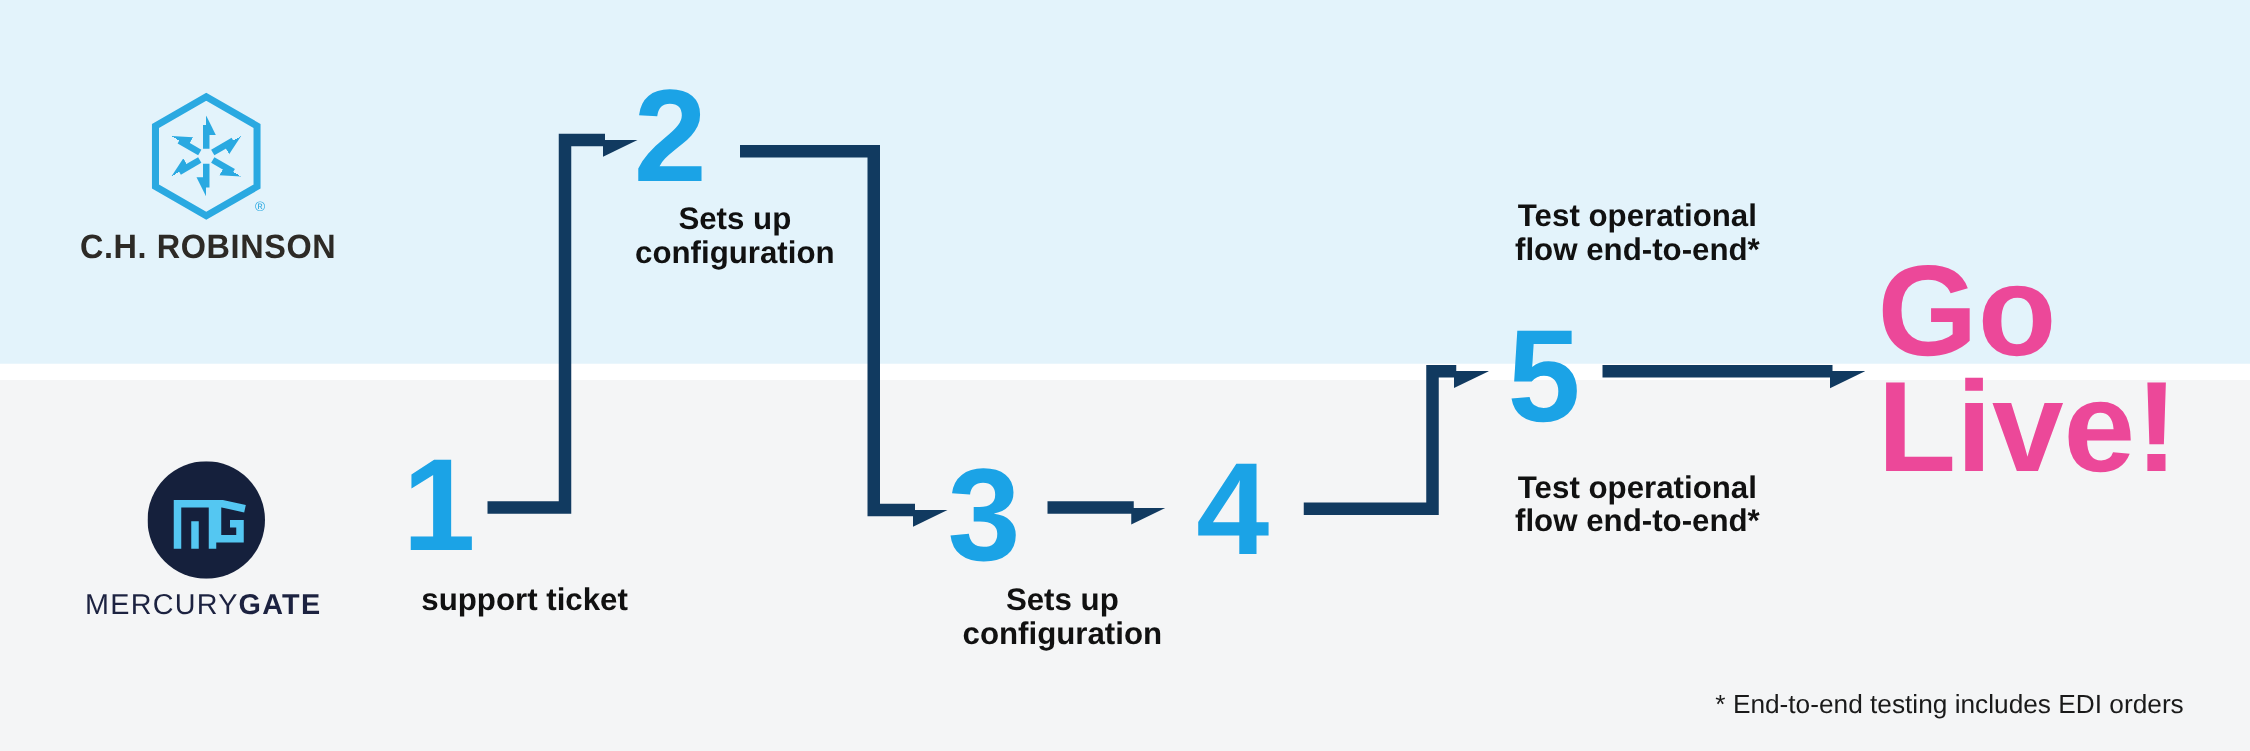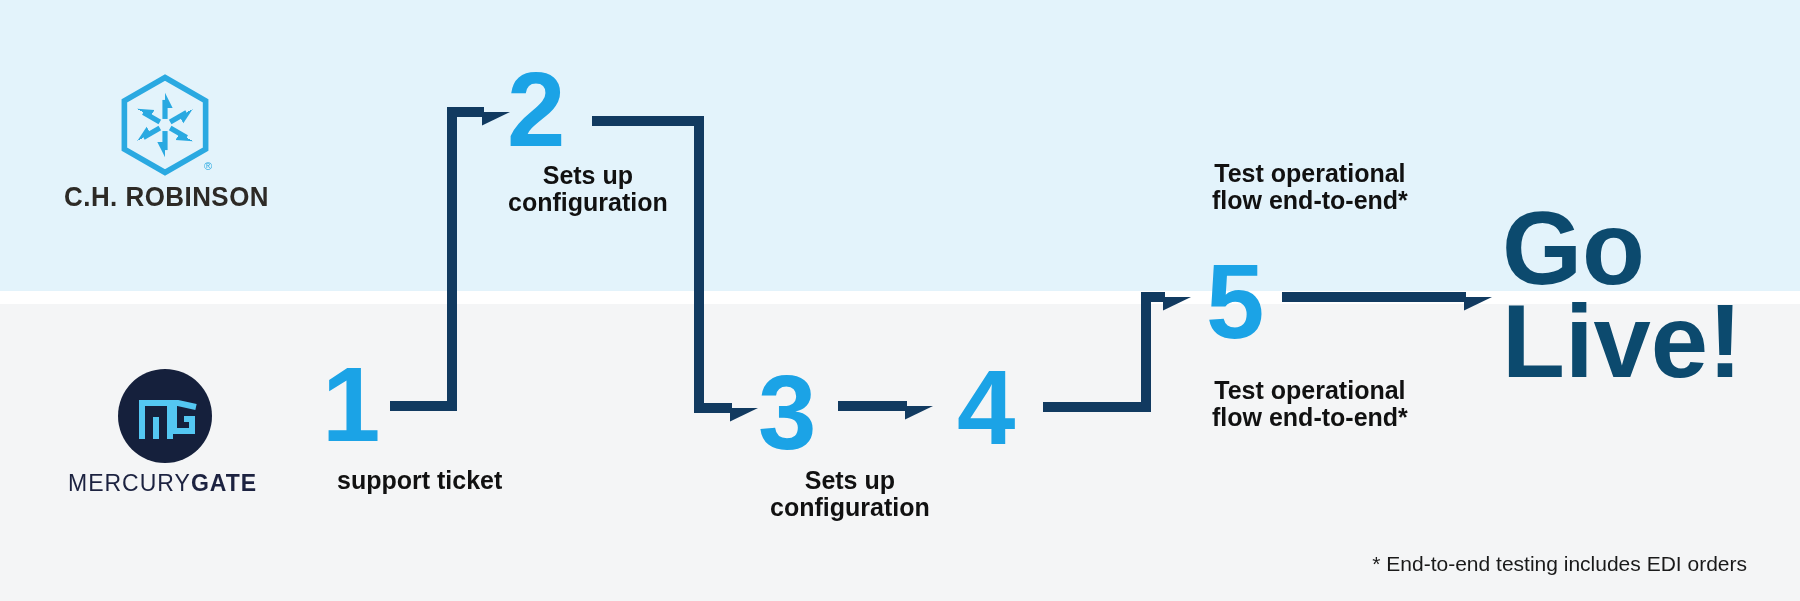--- a/index.html
+++ b/index.html
@@ -39,21 +39,21 @@
   }
   .lab-1{left:337px;top:467px;}
   .lab-2{left:508px;top:162px;}
   .lab-3{left:770px;top:467px;}
   .lab-4{left:967px;top:467px;}
   .lab-5t{left:1212px;top:160px;}
   .lab-5b{left:1212px;top:377px;}
 
   
   .go-live{
-    left:1502px;top:202px;font-size:103px;font-weight:700;color:#0c4a6e;
+    left:1502px;top:202px;font-size:103px;font-weight:700;color:#ec4899;
     line-height:93px;white-space:nowrap;
   }
 
   
   .footnote{
     right:53px;top:552px;font-size:21px;font-weight:400;color:#1A1A1A;white-space:nowrap;text-align:center;
   }
 
   .arrow-layer{left:0;top:0;width:1800px;height:601px;pointer-events:none;}
 </style>

